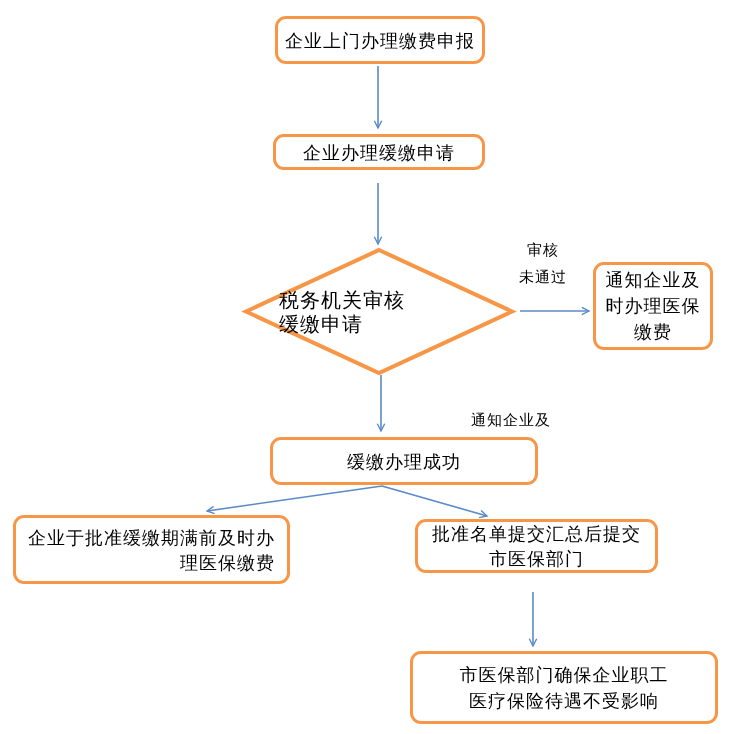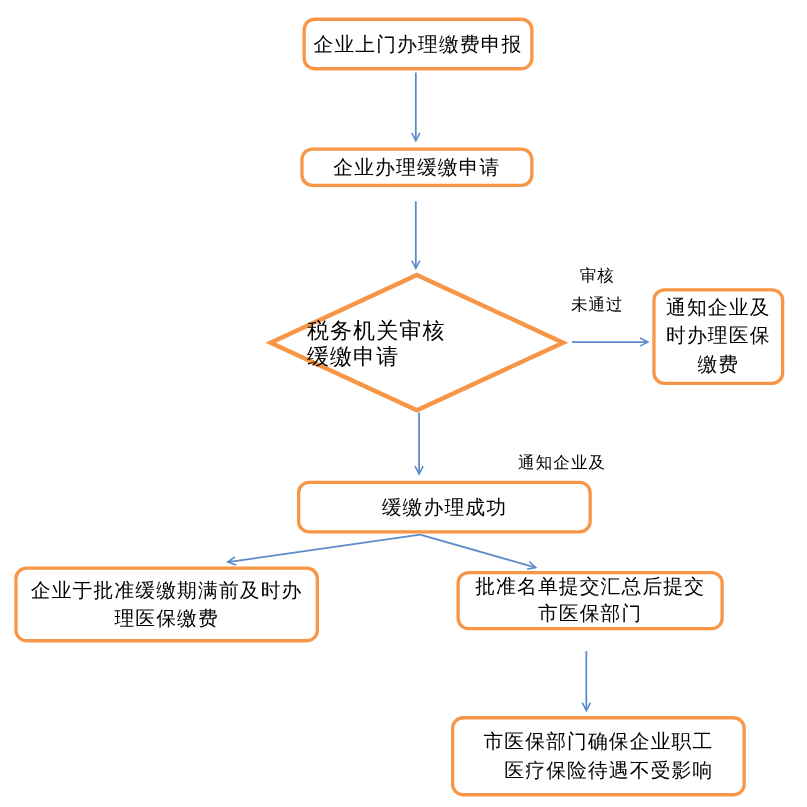--- a/index.html
+++ b/index.html
@@ -104,27 +104,27 @@
 
   <div class="diamond-text" style="left:279px; top:288px; width:200px;">税务机关审核
 缓缴申请</div>
 
   <div class="flow-node" style="left:593px; top:262px; width:120px; height:88px; line-height:26px;">通知企业及
 时办理医保
 缴费</div>
 
   <div class="flow-node" style="left:270px; top:437px; width:268px; height:48px;">缓缴办理成功</div>
 
-  <div class="flow-node" style="left:13px; top:515px; width:277px; height:69px;">企业于批准缓缴期满前及时办
+  <div class="flow-node" style="left:13px; top:515px; width:277px; height:69px;text-align:right;">企业于批准缓缴期满前及时办
 理医保缴费</div>
 
   <div class="flow-node" style="left:415px; top:519px; width:243px; height:54px;">批准名单提交汇总后提交
 市医保部门</div>
 
-  <div class="flow-node" style="left:410px; top:651px; width:268px; height:73px; line-height:26px;text-align:right;">市医保部门确保企业职工
+  <div class="flow-node" style="left:410px; top:651px; width:308px; height:73px; line-height:26px;">市医保部门确保企业职工
 医疗保险待遇不受影响</div>
 
   <div class="edge-label" style="left:501px; top:237px; width:84px;">审核
 未通过</div>
 
   <div class="edge-label" style="left:471px; top:407px; width:80px;">通知企业及</div>
 
 </div>
 
 </body></html>

